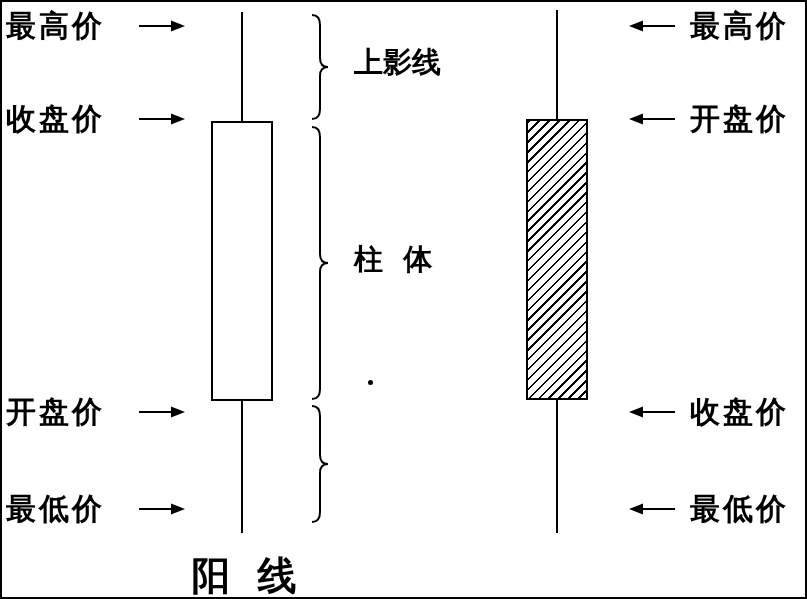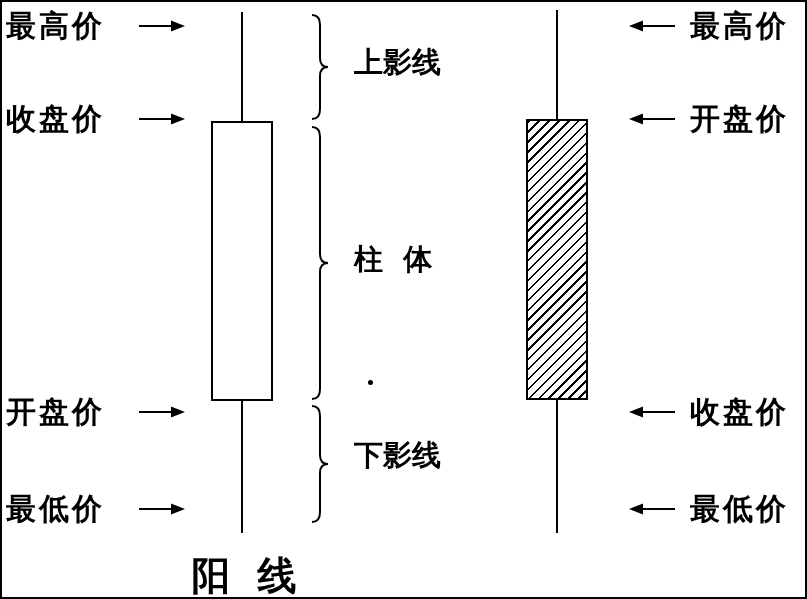--- a/index.html
+++ b/index.html
@@ -84,21 +84,20 @@
   </svg>
   <svg class="brace" style="top:123px; left:309px;" width="20" height="276">
     <path d="M1,2 Q9,2 9,12 L9,129 Q9,138 17,138 Q9,138 9,147 L9,264 Q9,274 1,274" fill="none" stroke="#000" stroke-width="2"></path>
   </svg>
   <svg class="brace" style="top:402px; left:309px;" width="20" height="120">
     <path d="M1,2 Q9,2 9,12 L9,51 Q9,60 17,60 Q9,60 9,69 L9,108 Q9,118 1,118" fill="none" stroke="#000" stroke-width="2"></path>
   </svg>
 
   <div class="anatomy-label" style="top:242px; left:352px;">柱  体</div>
   <div class="anatomy-label" style="top:45px; left:352px;">上影线</div>
-  <div class="anatomy-label" style="top:438px; left:352px;">下影线</div>
 
   <div class="dot" style="top:378px; left:366px;"></div>
 
   <div class="wick" style="top:8px; left:554px; height:523px;"></div>
   <div class="body-rect hatched" style="top:117px; left:524px; height:281px;"></div>
 
   <svg class="arrow" style="top:16px; left:627px;" width="46" height="16">
     <line x1="13" y1="8" x2="46" y2="8" stroke="#000" stroke-width="2"></line>
     <polygon points="0,8 14,2.5 14,13.5" fill="#000"></polygon>
   </svg>

